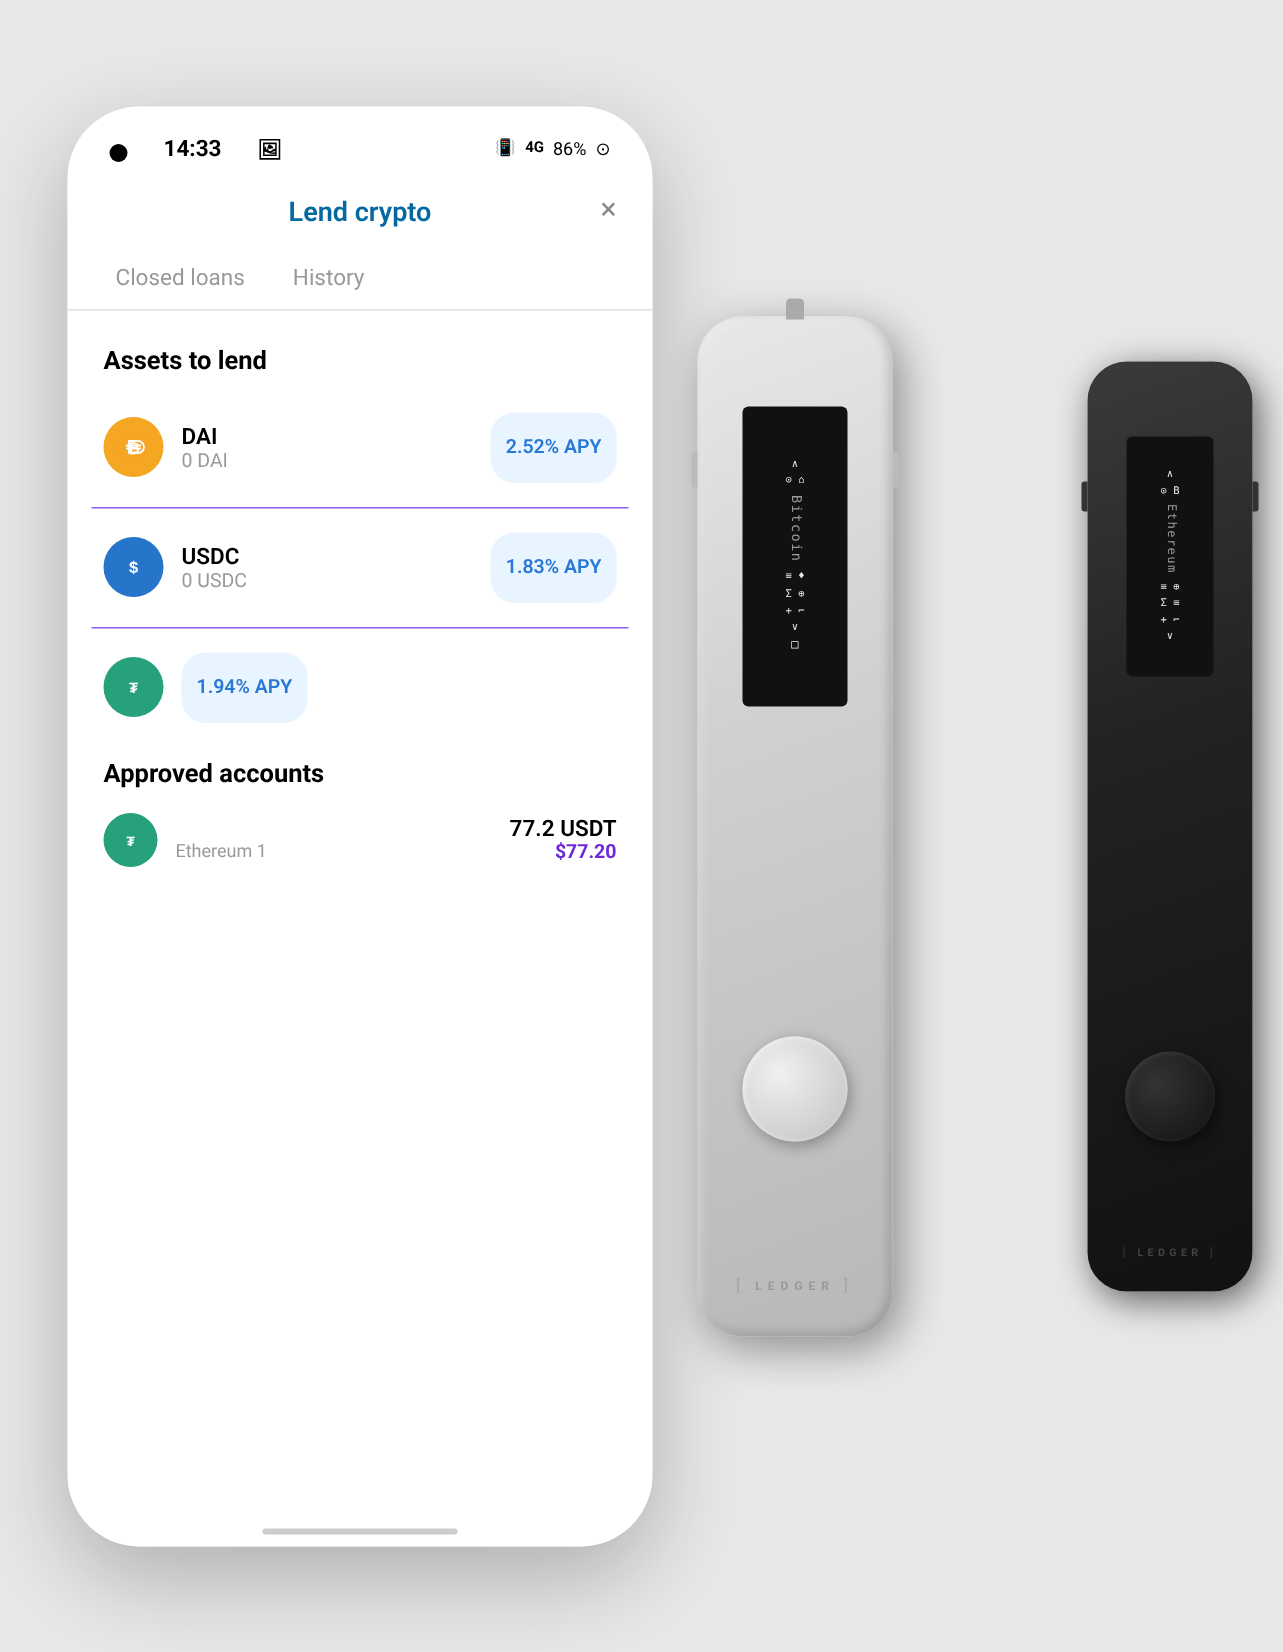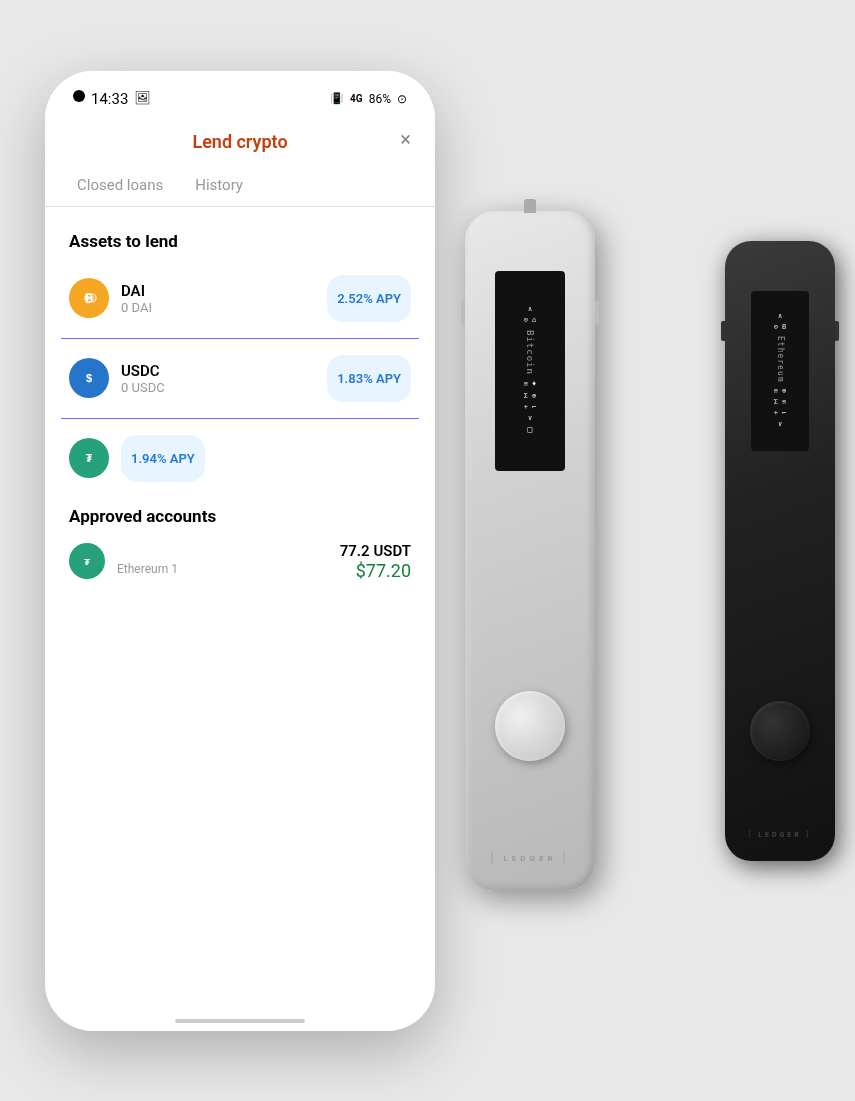--- a/index.html
+++ b/index.html
@@ -44,25 +44,25 @@
       display: flex;
       align-items: center;
       justify-content: space-between;
       padding: 12px 28px 0 28px;
       height: 44px;
       background: #fff;
     }
 
     .status-time {
       font-size: 15px;
-      font-weight: 400;
+      font-weight: 700;
       color: #000;
       display: flex;
-      align-items: flex-start;
-      gap: 6px;
+      align-items: flex-end;
+      gap: 24px;
     }
 
     .camera-dot {
       width: 12px;
       height: 12px;
       background: #000;
       border-radius: 50%;
     }
 
     .status-icons {
@@ -87,21 +87,21 @@
       display: flex;
       align-items: center;
       justify-content: center;
       padding: 16px 24px 12px;
       position: relative;
     }
 
     .header-title {
       font-size: 18px;
       font-weight: 600;
-      color: #c2410c;
+      color: #0369a1;
     }
 
     .close-btn {
       position: absolute;
       right: 24px;
       top: 50%;
       transform: translateY(-50%);
       font-size: 20px;
       color: #888;
       cursor: pointer;
@@ -265,23 +265,24 @@
     }
 
     .account-balance-amount {
       font-size: 15px;
       font-weight: 600;
       color: #000;
       display: block;
     }
 
     .account-balance-usd {
-      font-size: 18px;
-      color: #15803d;
+      font-size: 13px;
+      color: #6d28d9;
       display: block;
+      font-weight: bold;
     }
 
     
     .home-indicator {
       width: 130px;
       height: 4px;
       background: #ccc;
       border-radius: 2px;
       margin: auto;
       margin-bottom: 8px;

